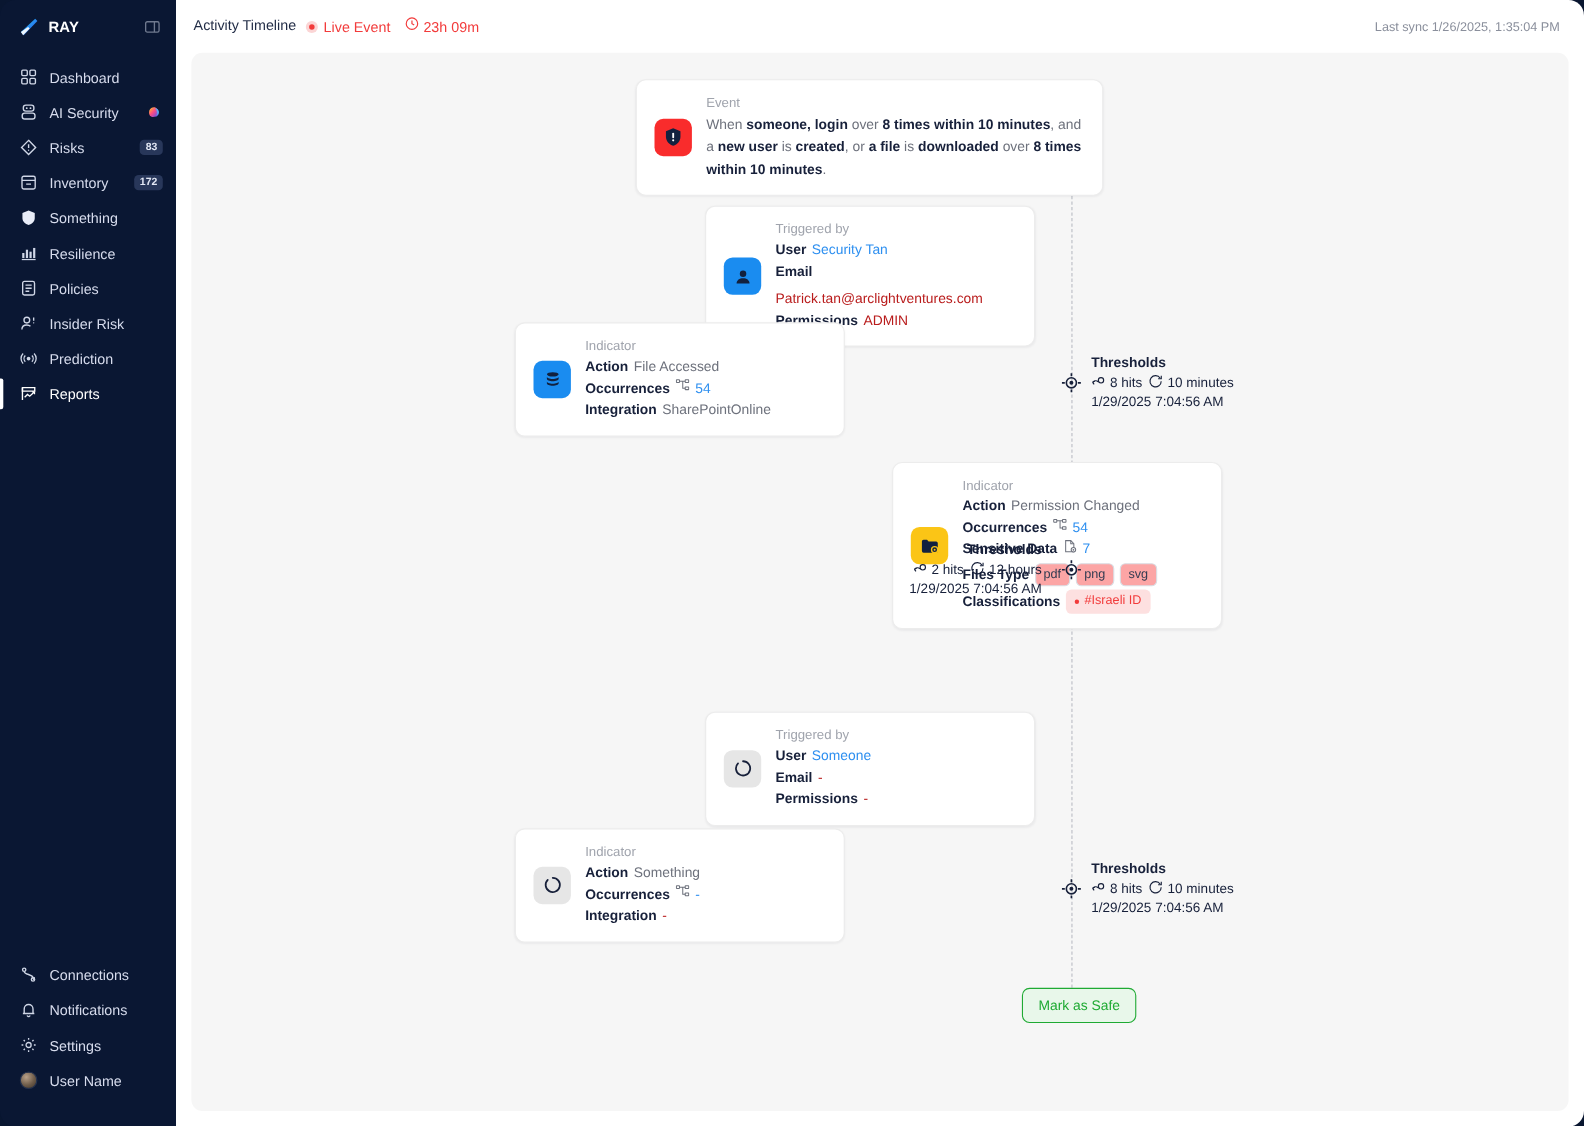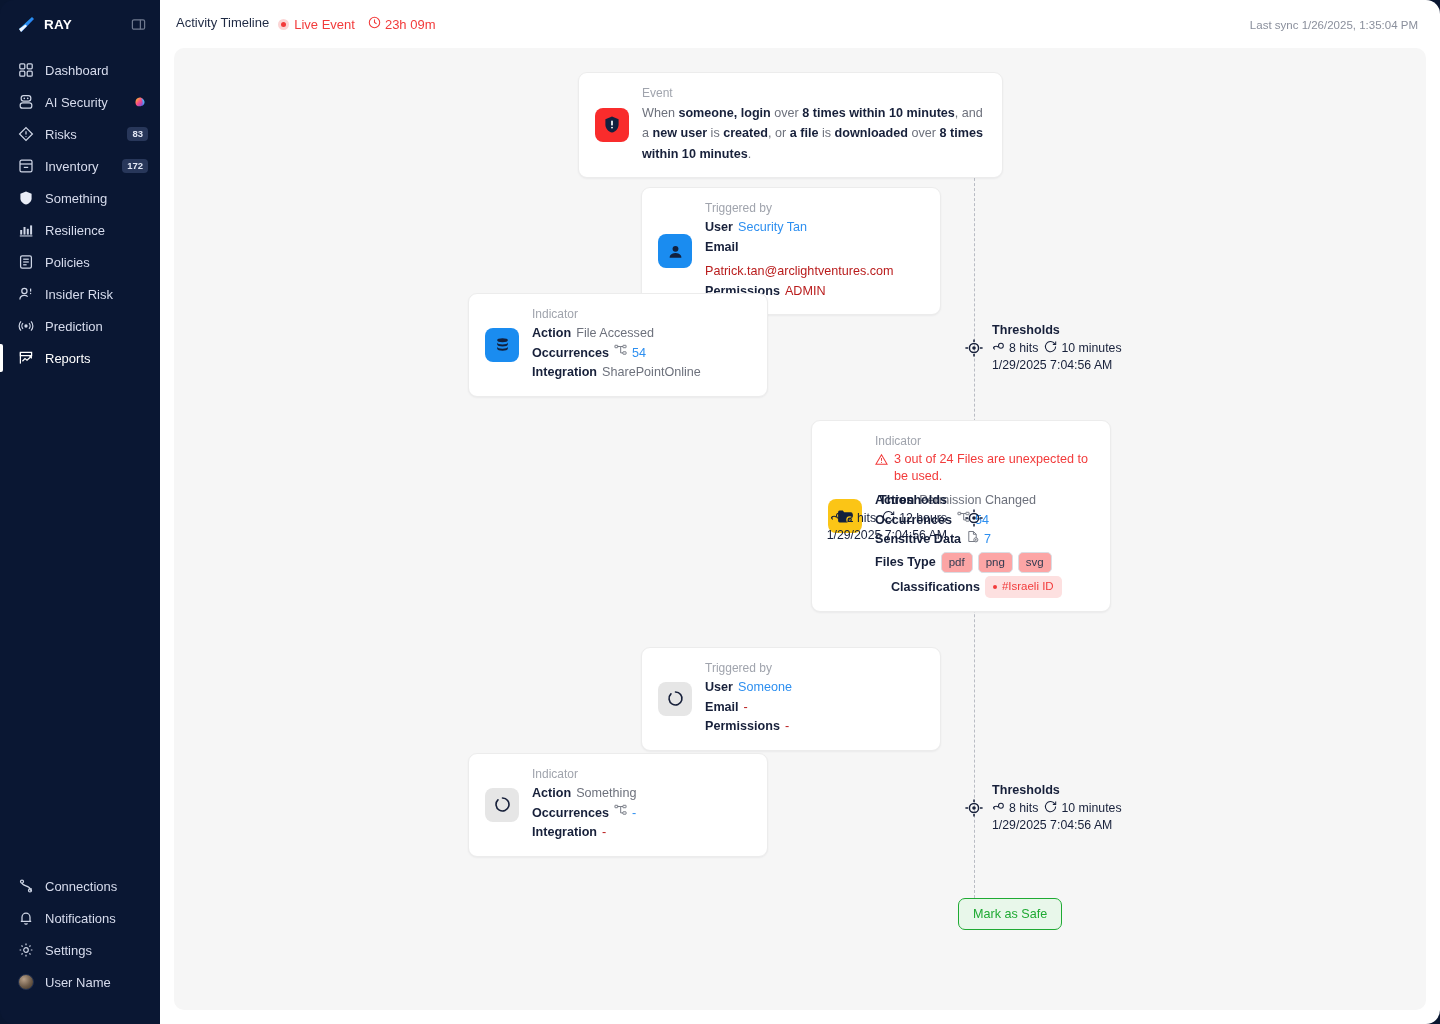--- a/index.html
+++ b/index.html
@@ -538,30 +538,20 @@
         <div class="card-ico ico-amber">
           <svg viewBox="0 0 20 20" width="19" height="19" fill="#12213f">
             <path d="M2.2 5.4a1.6 1.6 0 0 1 1.6-1.6h3.3l1.5 1.8h7.2a1.6 1.6 0 0 1 1.6 1.6v7.4a1.6 1.6 0 0 1-1.6 1.6H3.8a1.6 1.6 0 0 1-1.6-1.6z"></path>
             <circle cx="14.4" cy="13.4" r="3.6" fill="#fbc516"></circle>
             <circle cx="14.4" cy="13.4" r="2.3" fill="#12213f"></circle>
             <circle cx="14.4" cy="13.4" r=".95" fill="#fbc516"></circle>
           </svg>
         </div>
         <div class="card-body">
           <div class="card-kicker">Indicator</div>
-          <div class="warn-row">
-            <span style="flex:0 0 13px;margin-top:2px;">
-              <svg viewBox="0 0 14 14" width="13" height="13" fill="none" stroke="#f23b3b" stroke-width="1.1">
-                <path d="M7 1.8 L13 12.2 H1 Z"></path>
-                  <line x1="7" y1="5.4" x2="7" y2="8.4"></line>
-                <circle cx="7" cy="10.1" r=".55" fill="#f23b3b" stroke="none"></circle>
-              </svg>
-            </span>
-            <span class="wtxt">3 out of 24 Files are unexpected to be used.</span>
-          </div>
           <div class="row">
             <span class="k">Action</span>
             <span class="v">Permission Changed</span>
           </div>
           <div class="row">
             <span class="k">Occurrences</span>
             <span>
               <svg viewBox="0 0 14 14" width="13" height="13" fill="none" stroke="#6d717c" stroke-width="1">
                 <rect x="1" y="1.4" width="3" height="2.6" rx=".4"></rect>
                 <rect x="9.6" y="1.4" width="3.4" height="2.6" rx=".4"></rect>
@@ -582,21 +572,21 @@
               </svg>
             </span>
             <span class="v-blue">7</span>
           </div>
           <div class="row" style="margin-top:2px;">
             <span class="k">Files Type</span>
             <span class="pill-file">pdf</span>
             <span class="pill-file">png</span>
             <span class="pill-file">svg</span>
           </div>
-          <div class="row" style="margin-top:3px;margin-left:16px;">
+          <div class="row" style="margin-top:3px;">
             <span class="k">Classifications</span>
             <span class="pill-class">
               <span class="cdot"></span>
               <span>#Israeli ID</span>
             </span>
           </div>
         </div>
       </div>
 
       <div class="node" style="left:790px; top:460px;">
@@ -712,17 +702,17 @@
                 <path d="M11.6 4.1A5.5 5.5 0 1 0 12.5 7"></path>
                   <path d="M12.6 1.6v3.1h-3.1"></path>
               </svg>
             </span>
             <span>10 minutes</span>
           </span>
         </div>
         <div class="t-date">1/29/2025 7:04:56 AM</div>
       </div>
 
-      <button class="mark-safe" style="left:784px; top:850px;">Mark as Safe</button>
+      <button class="mark-safe" style="left:755px; top:850px;">Mark as Safe</button>
 
     </div>
   </section>
 </div>
 
 </body></html>

